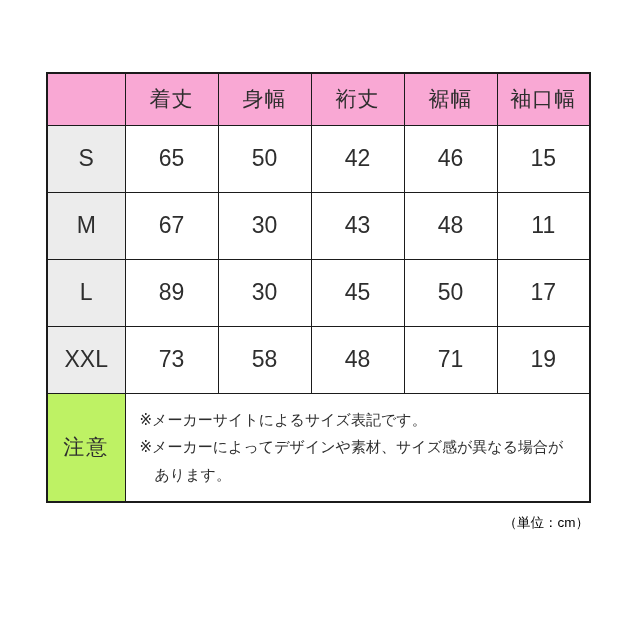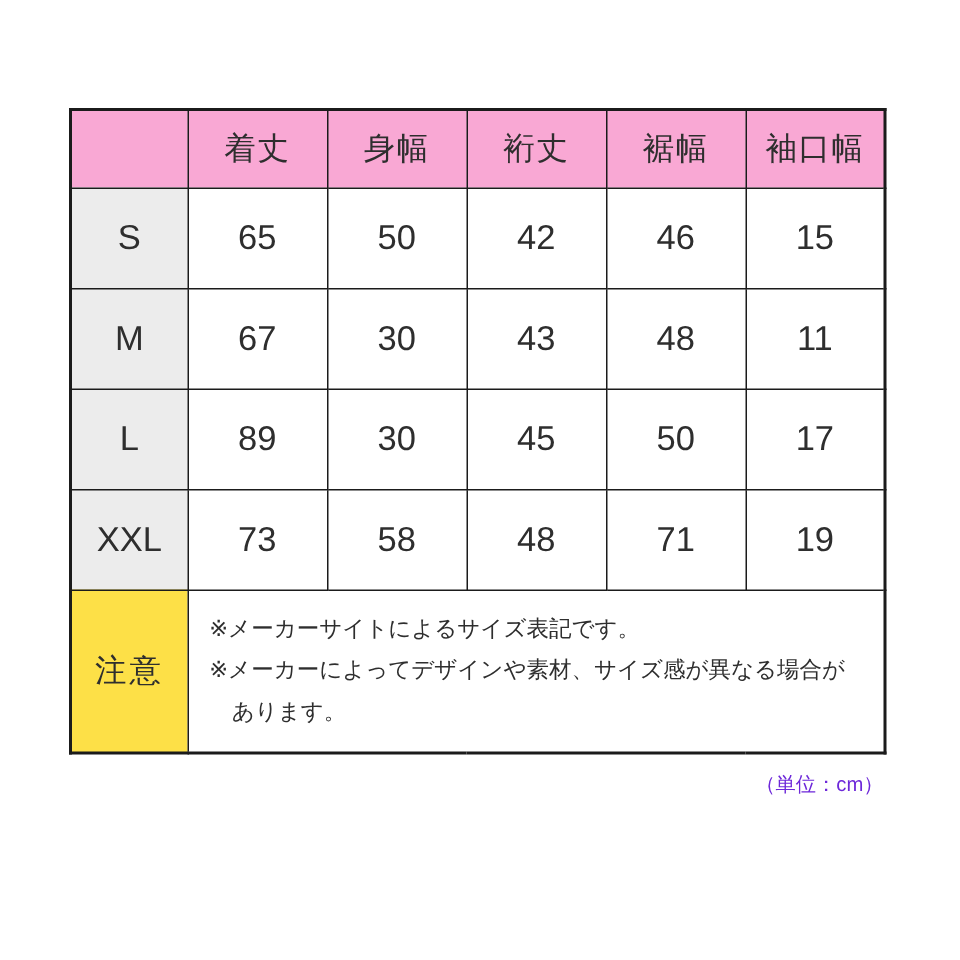--- a/index.html
+++ b/index.html
@@ -37,39 +37,39 @@
     letter-spacing: 1px;
   }
   tbody tr.size-row { height: 67px; }
   tbody th.row-label {
     background: #ececec;
     font-size: 23px;
   }
   td.num-cell { font-size: 23px; margin-left: 20px; }
   tbody tr.note-row { height: 105px; }
   th.note-label {
-    background: #fde047;
+    background: #bef264;
     font-size: 21px;
     letter-spacing: 2px;
   }
   td.note-cell {
     text-align: left;
     padding: 12px 14px;
     font-size: 15px;
     line-height: 1.85;
   }
   .note-line {
     padding-left: 1em;
     text-indent: -1em;
   }
   .unit-label {
     margin-top: 11px;
     text-align: right;
     font-size: 13.5px;
-    color: #6d28d9;
+    color: #000000;
     padding-right: 2px;
   }
 </style>
 </head>
 <body>
 
 <div class="chart-wrap">
   <table class="size-chart">
     <colgroup>
       <col class="label-col">

